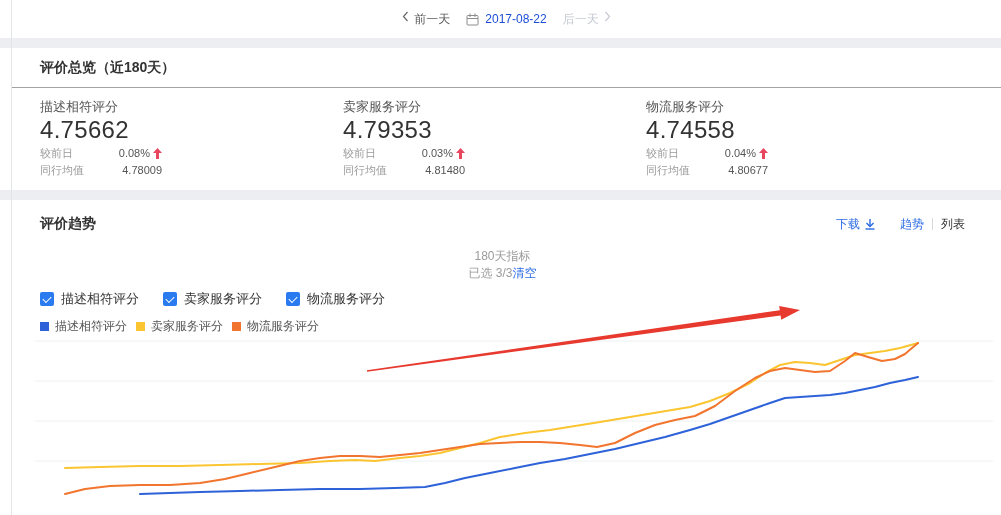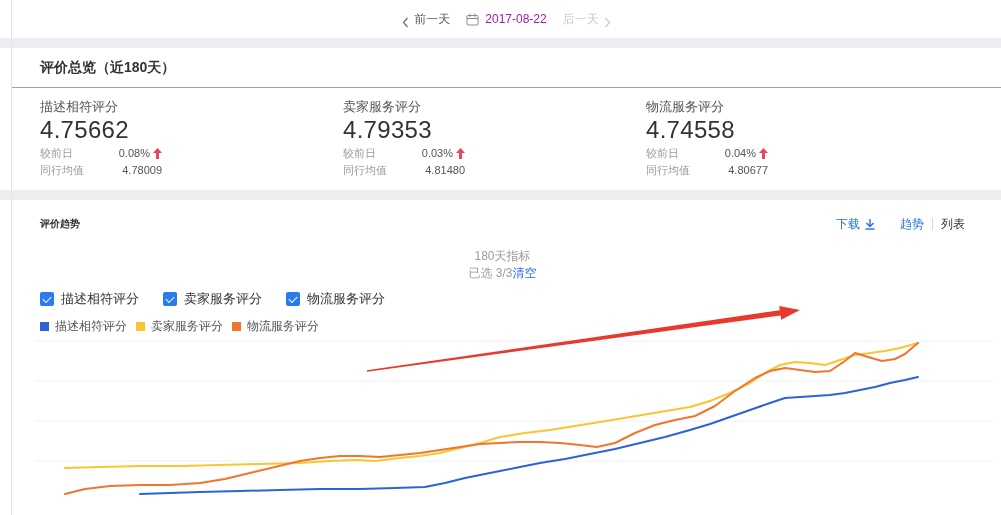--- a/index.html
+++ b/index.html
@@ -9,23 +9,23 @@
     font-family:"Liberation Sans","DejaVu Sans",sans-serif;
     background:#ffffff;
     color:#333;
     overflow:hidden;
   }
   .left-edge-line { position:absolute; left:11px; top:0; bottom:0; width:1px; background:#e2e4e8; z-index:5; }
   .content { margin-left:12px; }
 
   
   .topbar { height:38px; display:flex; align-items:center; justify-content:center; gap:16px; font-size:12px; color:#5a5a5a; background:#fff; }
-  .nav-btn { display:inline-flex; align-items:flex-end; gap:5px; cursor:pointer; }
+  .nav-btn { display:inline-flex; align-items:flex-start; gap:5px; cursor:pointer; }
   .nav-btn.disabled { color:#c5cad2; cursor:default; }
-  .date-box { display:inline-flex; align-items:center; gap:6px; color:#a21caf; cursor:pointer; }
+  .date-box { display:inline-flex; align-items:center; gap:6px; color:#1d4ed8; cursor:pointer; }
 
   .gray-strip { height:10px; background:#eceef2; margin-left:-12px; width:1001px; }
 
   .card { background:#fff; }
 
   
   .card-overview { height:142px; }
   .card-title-row { height:40px; display:flex; align-items:center; padding:0 36px 0 28px; border-bottom:1px solid #a3a3a3; }
   .card-title { font-size:14px; color:#333; font-weight:700; }
   .stats { display:flex; padding:10px 36px 0 28px; }
@@ -34,21 +34,21 @@
   .stat-value { font-size:24px; color:#333; line-height:30px; font-weight:400; letter-spacing:0.3px; }
   .stat-row { display:flex; width:122px; font-size:11px; line-height:17px; }
   .stat-row-label { color:#9b9b9b; width:58px; flex:0 0 auto; }
   .stat-row-val { flex:1; display:flex; justify-content:flex-end; align-items:center; gap:3px; color:#555; }
 
   .up-arrow { display:inline-block; }
 
   
   .card-trend { height:315px; padding:12px 36px 0 28px; }
   .trend-header { display:flex; align-items:center; justify-content:space-between; height:24px; }
-  .trend-title { font-size:10px; color:#333; font-weight:700; }
+  .trend-title { font-size:14px; color:#333; font-weight:700; }
   .trend-actions { display:flex; align-items:center; font-size:12px; }
   .link-blue { color:#2a6ae4; cursor:pointer; display:inline-flex; align-items:center; gap:4px; }
   .view-switch { margin-left:24px; display:inline-flex; align-items:center;font-family:Liberation Serif, serif; }
   .view-sep { border-left:1px solid #d9d9d9; height:12px; margin:0 8px; }
   .view-list { color:#333; cursor:pointer; }
 
   .trend-toolbar { margin-top:12px; display:flex; justify-content:space-between; align-items:center; font-size:12px;flex-direction:column; }
   .muted { color:#9b9b9b; }
   .toolbar-right { display:flex; align-items:center; gap:0; }
 

